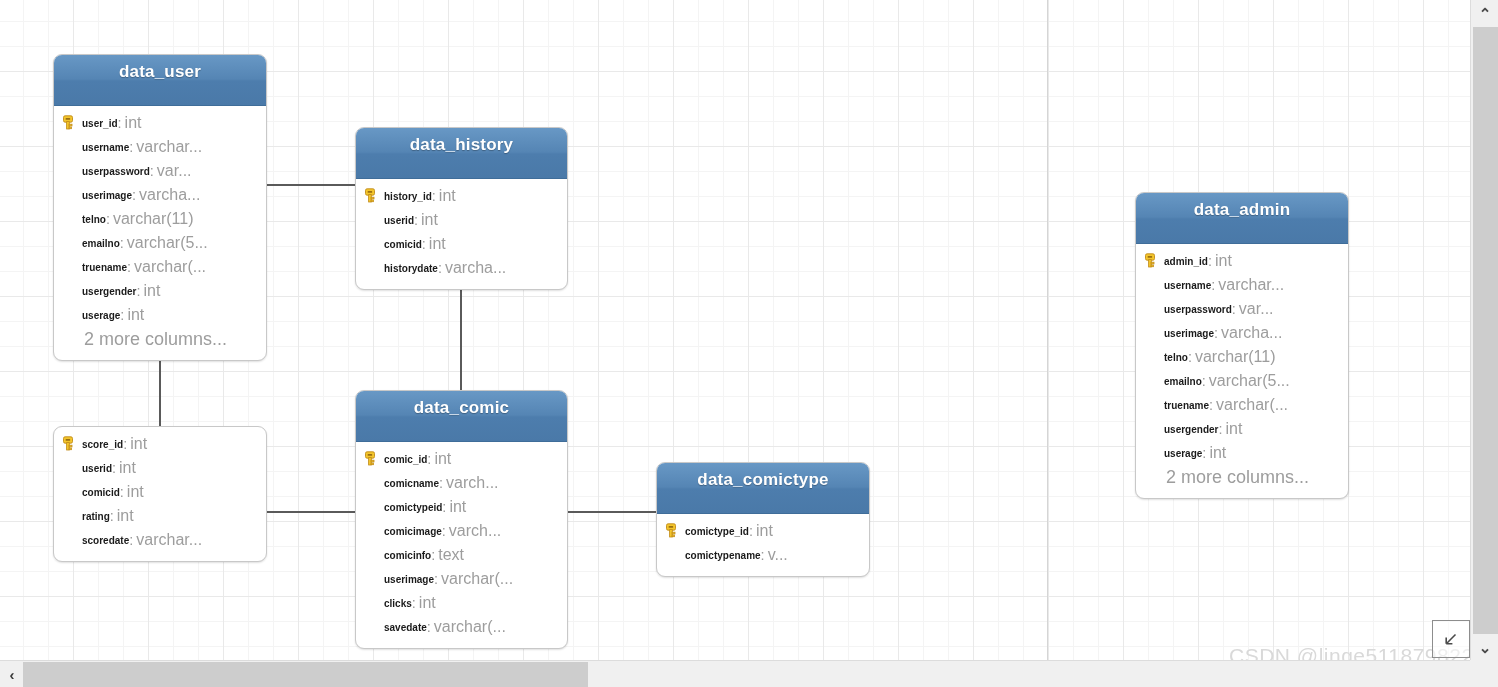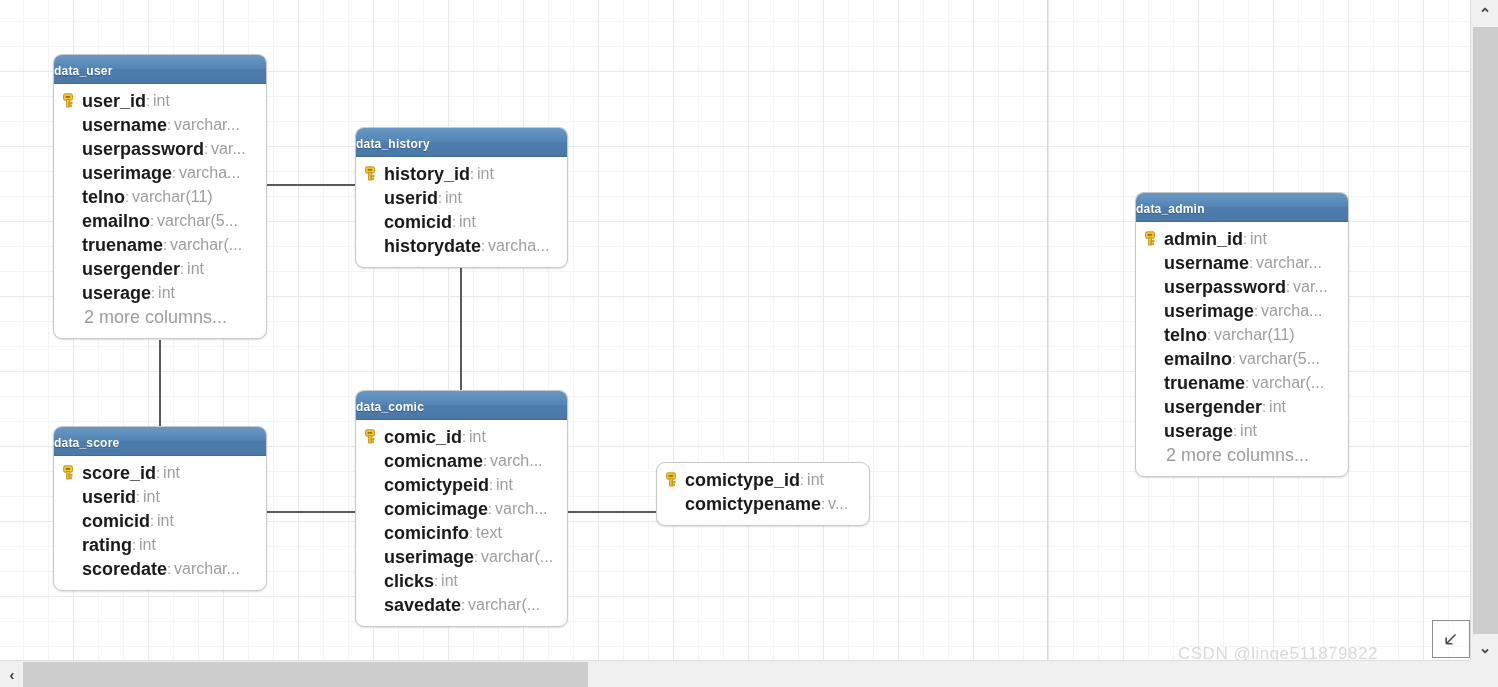--- a/index.html
+++ b/index.html
@@ -59,25 +59,25 @@
   
   .entity {
     position: absolute;
     background: #ffffff;
     border: 1px solid #c8c8c8;
     border-radius: 9px;
     box-shadow: 0 1px 2px rgba(0,0,0,0.13);
     overflow: hidden;
   }
   .entity-header {
-    height: 29px;
+    height: 51px;
     line-height: 33px;
-    text-align: left;
+    text-align: center;
     font-weight: bold;
-    font-size: 12px;
+    font-size: 17px;
     color: #ffffff;
     letter-spacing: 0.2px;
     background: linear-gradient(to bottom, #6898c5 0%, #5585b4 48%, #4d7dad 52%, #4a79a8 100%);
     border-bottom: 1px solid #3f6d99;
     text-shadow: 0 1px 1px rgba(0,0,0,0.28);
   }
   .entity-body {
     padding: 5px 10px 9px 8px;
   }
   .col-row {
@@ -88,21 +88,21 @@
     overflow: hidden;
   }
   .col-icon {
     width: 20px;
     min-width: 20px;
     height: 16px;
     display: inline-block;
     position: relative;
   }
   .col-name {
-    font-size: 18px;
+    font-size: 10px;
     color: #1a1a1a;
     font-weight: bold;
   }
   .col-sep {
     font-size: 14.5px;
     color: #9a9a9a;
   }
   .col-type {
     font-size: 16px;
     color: #9d9d9d;
@@ -116,23 +116,23 @@
     padding-left: 22px;
     white-space: nowrap;
   }
 
   
   .keyicon svg { display: block; }
 
   
   .watermark {
     position: absolute;
-    left: 1178px;
+    left: 1229px;
     top: 644px;
-    font-size: 17px;
+    font-size: 21px;
     color: #d9d9d9;
     letter-spacing: 0.5px;
     white-space: nowrap;
     font-family: "Liberation Sans", sans-serif;
     user-select: none;
   }
 
   
   .fit-ctrl {
     position: absolute;
@@ -410,21 +410,20 @@
             <div class="col-row">
               <span class="col-icon"></span>
               <span class="col-name">userage</span>
               <span class="col-sep">:</span>
               <span class="col-type">int</span>
             </div>
             <div class="more-row">2 more columns...</div>
           </div>
         </div>
         <div class="entity" style="left: 53px; top: 426px; width: 214px;">
-          <div class="entity-header">data_score</div>
           <div class="entity-body">
             <div class="col-row">
               <span class="col-icon keyicon">
                 <svg width="15" height="15" viewBox="0 0 15 15">
                   <g>
                     <rect x="1.5" y="0.8" width="9" height="6.4" rx="1.6" fill="#f3c52c" stroke="#c18b17" stroke-width="0.9"></rect>
                     <rect x="3.6" y="3.1" width="4.6" height="1.7" rx="0.6" fill="#9a6f10"></rect>
                     <rect x="4.6" y="6.6" width="2.7" height="7.4" fill="#f3c52c" stroke="#c18b17" stroke-width="0.8"></rect>
                     <rect x="7.0" y="9.2" width="3.0" height="1.7" fill="#f3c52c" stroke="#c18b17" stroke-width="0.8"></rect>
                     <rect x="7.0" y="12.0" width="2.4" height="1.7" fill="#f3c52c" stroke="#c18b17" stroke-width="0.8"></rect>
@@ -518,20 +517,21 @@
             </div>
             <div class="col-row">
               <span class="col-icon"></span>
               <span class="col-name">savedate</span>
               <span class="col-sep">:</span>
               <span class="col-type">varchar(...</span>
             </div>
           </div>
         </div>
         <div class="entity" style="left: 656px; top: 462px; width: 214px;">
+          <div class="entity-header">data_comictype</div>
           <div class="entity-body">
             <div class="col-row">
               <span class="col-icon keyicon">
                 <svg width="15" height="15" viewBox="0 0 15 15">
                   <g>
                     <rect x="1.5" y="0.8" width="9" height="6.4" rx="1.6" fill="#f3c52c" stroke="#c18b17" stroke-width="0.9"></rect>
                     <rect x="3.6" y="3.1" width="4.6" height="1.7" rx="0.6" fill="#9a6f10"></rect>
                     <rect x="4.6" y="6.6" width="2.7" height="7.4" fill="#f3c52c" stroke="#c18b17" stroke-width="0.8"></rect>
                     <rect x="7.0" y="9.2" width="3.0" height="1.7" fill="#f3c52c" stroke="#c18b17" stroke-width="0.8"></rect>
                     <rect x="7.0" y="12.0" width="2.4" height="1.7" fill="#f3c52c" stroke="#c18b17" stroke-width="0.8"></rect>

